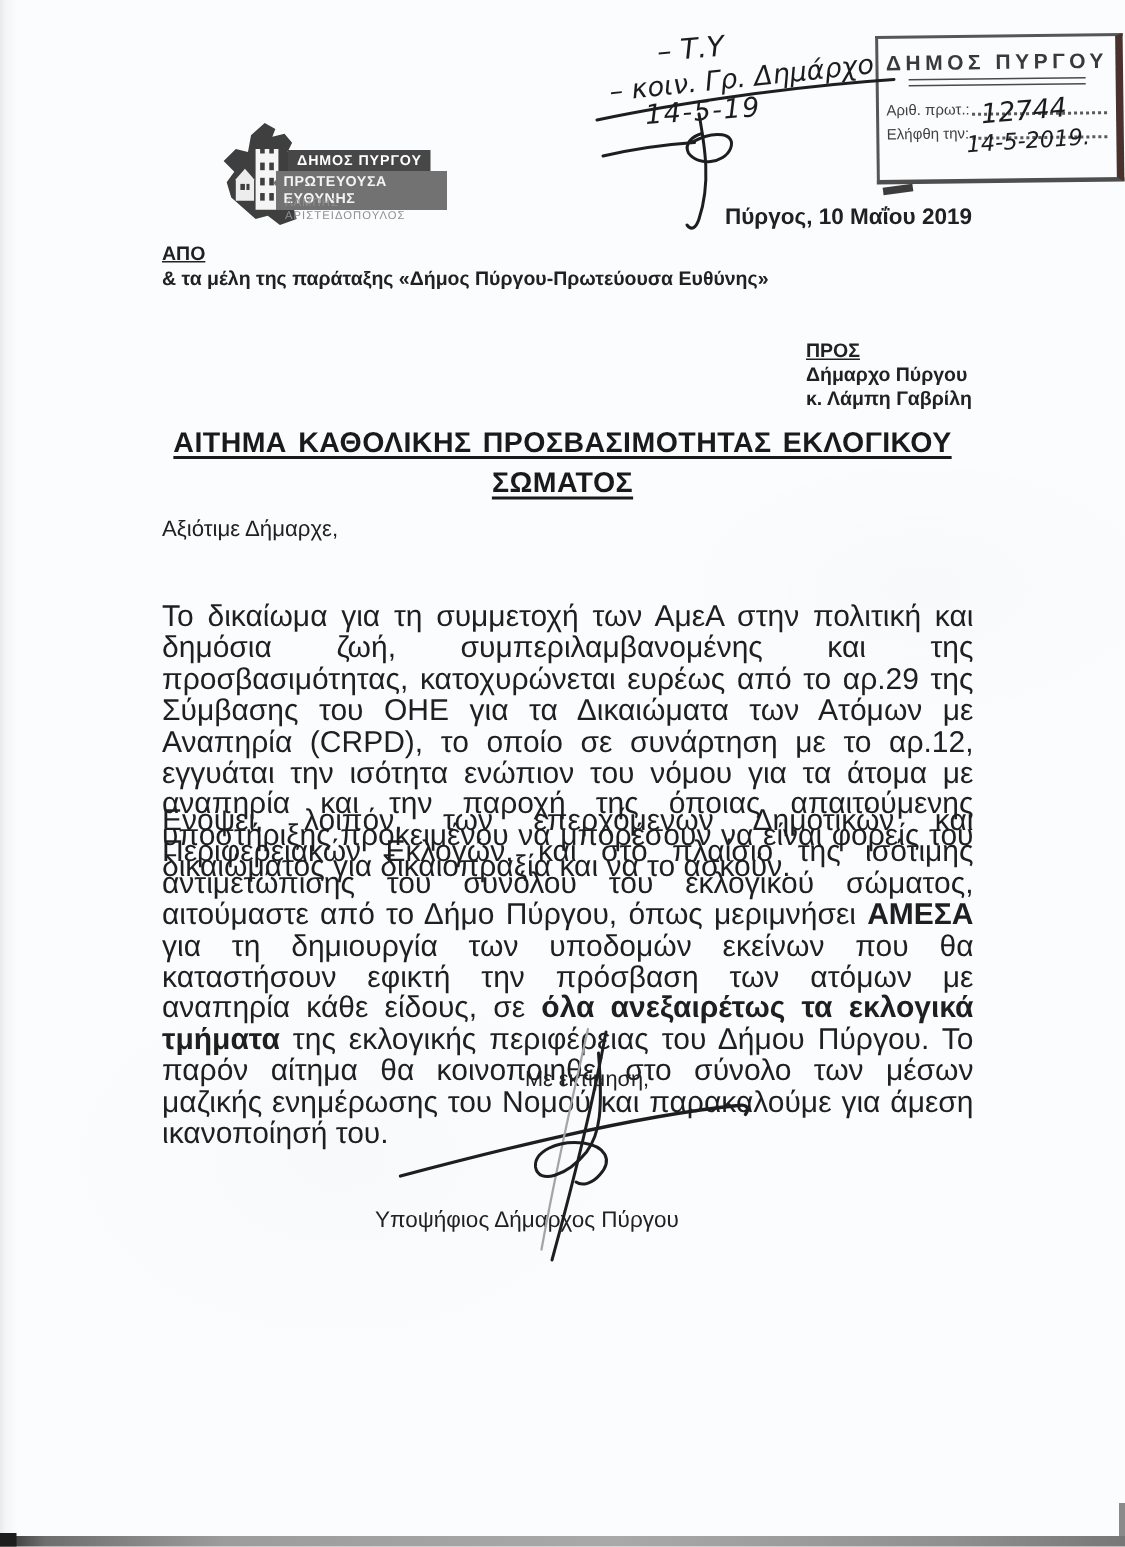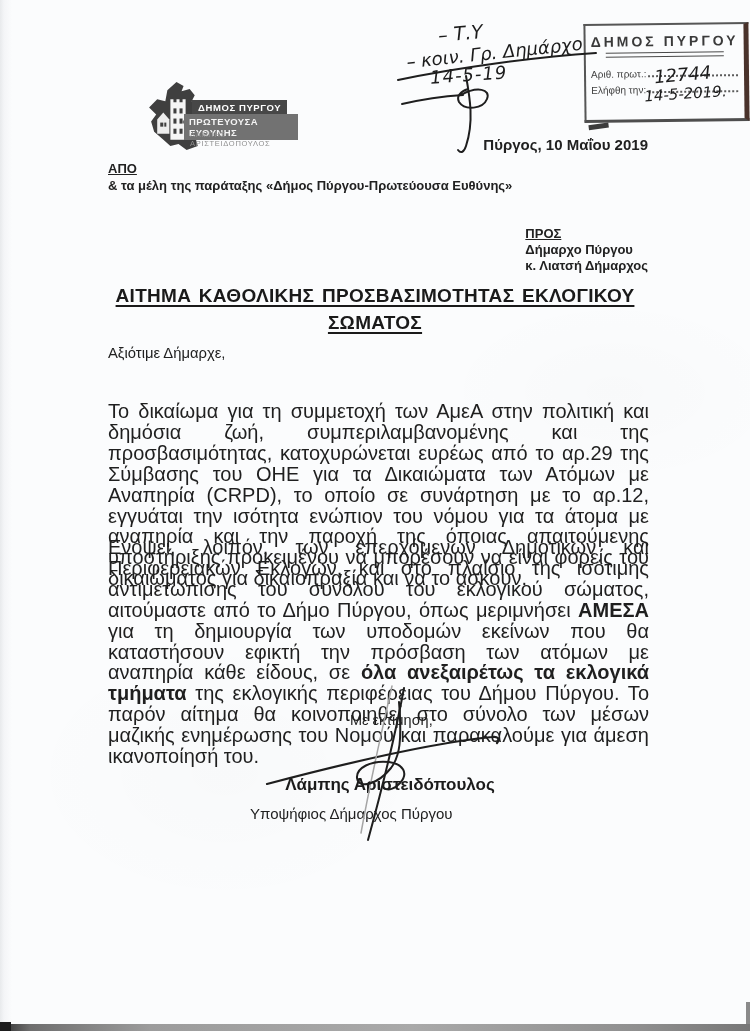--- a/index.html
+++ b/index.html
@@ -122,32 +122,31 @@
   <div class="place-date">Πύργος, 10 Μαΐου 2019</div>
 
   <div class="from-block">
     <div class="from-label">ΑΠΟ</div>
     <div>&amp; τα μέλη της παράταξης «Δήμος Πύργου-Πρωτεύουσα Ευθύνης»</div>
   </div>
 
   <div class="to-block">
     <div class="to-label">ΠΡΟΣ</div>
     <div>Δήμαρχο Πύργου</div>
-    <div>κ. Λιατσή Δήμαρχος</div>
+    <div>κ. Λάμπη Γαβρίλη</div>
   </div>
 
   <div class="doc-title">ΑΙΤΗΜΑ ΚΑΘΟΛΙΚΗΣ ΠΡΟΣΒΑΣΙΜΟΤΗΤΑΣ ΕΚΛΟΓΙΚΟΥ ΣΩΜΑΤΟΣ</div>
 
   <div class="salutation">Αξιότιμε Δήμαρχε,</div>
 
   <div class="para para1">Το δικαίωμα για τη συμμετοχή των ΑμεΑ στην πολιτική και δημόσια ζωή, συμπεριλαμβανομένης και της προσβασιμότητας, κατοχυρώνεται ευρέως από το αρ.29 της Σύμβασης του ΟΗΕ για τα Δικαιώματα των Ατόμων με Αναπηρία (CRPD), το οποίο σε συνάρτηση με το αρ.12, εγγυάται την ισότητα ενώπιον του νόμου για τα άτομα με αναπηρία και την παροχή της όποιας απαιτούμενης υποστήριξης προκειμένου να μπορέσουν να είναι φορείς του δικαιώματος για δικαιοπραξία και να το ασκούν.</div>
   <div class="para para2"><span>Ενόψει, λοιπόν, των επερχόμενων Δημοτικών και Περιφερειακών Εκλογών, και στο πλαίσιο της ισότιμης αντιμετώπισης του συνόλου του εκλογικού σώματος, αιτούμαστε από το Δήμο Πύργου, όπως μεριμνήσει </span><span class="b">ΑΜΕΣΑ</span><span> για τη δημιουργία των υποδομών εκείνων που θα καταστήσουν εφικτή την πρόσβαση των ατόμων με αναπηρία κάθε είδους, σε </span><span class="b">όλα ανεξαιρέτως τα εκλογικά τμήματα</span><span> της εκλογικής περιφέρειας του Δήμου Πύργου. Το παρόν αίτημα θα κοινοποιηθεί στο σύνολο των μέσων μαζικής ενημέρωσης του Νομού και παρακαλούμε για άμεση ικανοποίησή του.</span></div>
 
   <div class="closing">Με εκτίμηση,</div>
-  <div class="signer-name">Λάμπης Αριστειδόπουλος</div>
   <div class="signer-role">Υποψήφιος Δήμαρχος Πύργου</div>
 
   <svg class="ink-overlay" width="750" height="1031" viewBox="0 0 750 1031">
     <g fill="none" stroke="#1e1e1e" stroke-linecap="round">
 
       <path d="M398,80 C455,68 535,57 596,53" stroke-width="2"></path>
 
       <path d="M402,104 C428,98 448,96 463,95" stroke-width="2"></path>
       <path d="M461,95 C477,86 491,89 487,99 C483,109 465,111 459,102 C456,96 461,91 468,89" stroke-width="2"></path>
       <path d="M466,76 C470,98 474,122 466,146 C464,152 461,154 458,150" stroke-width="2"></path>

